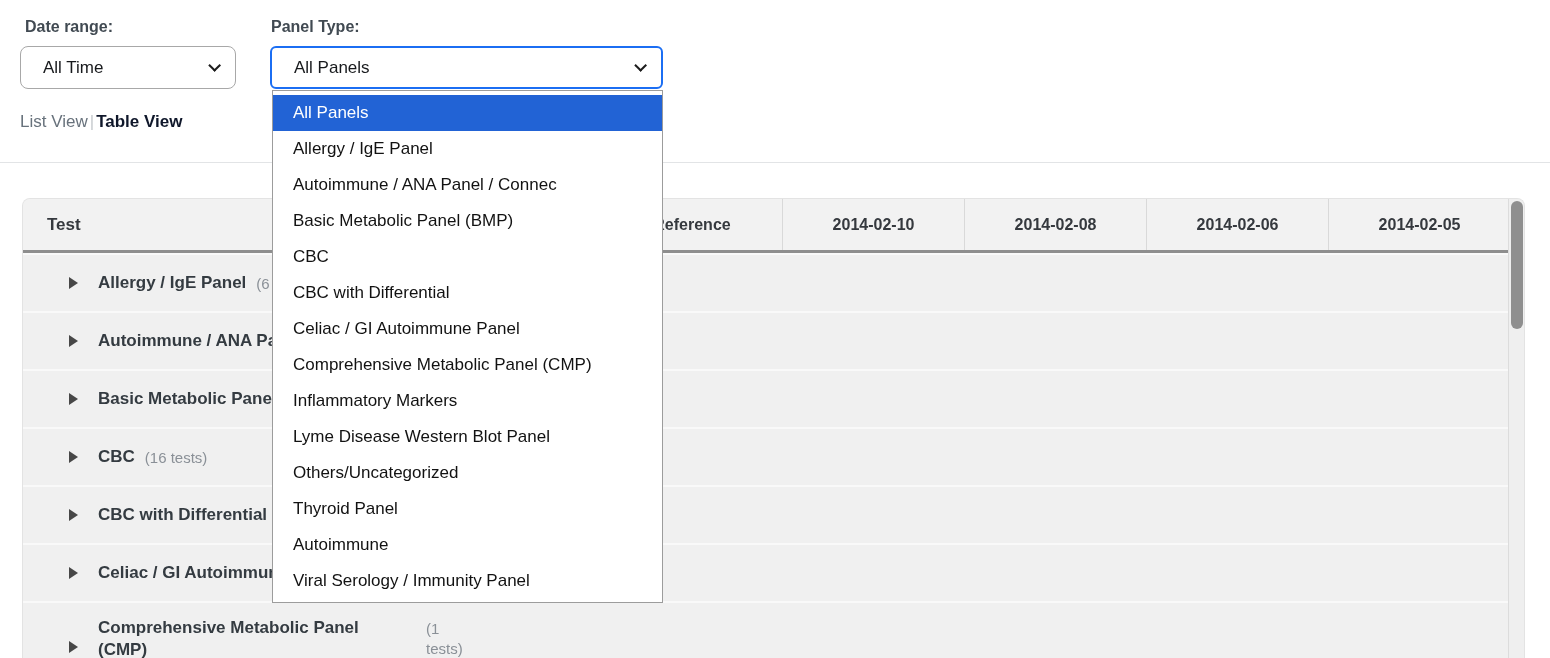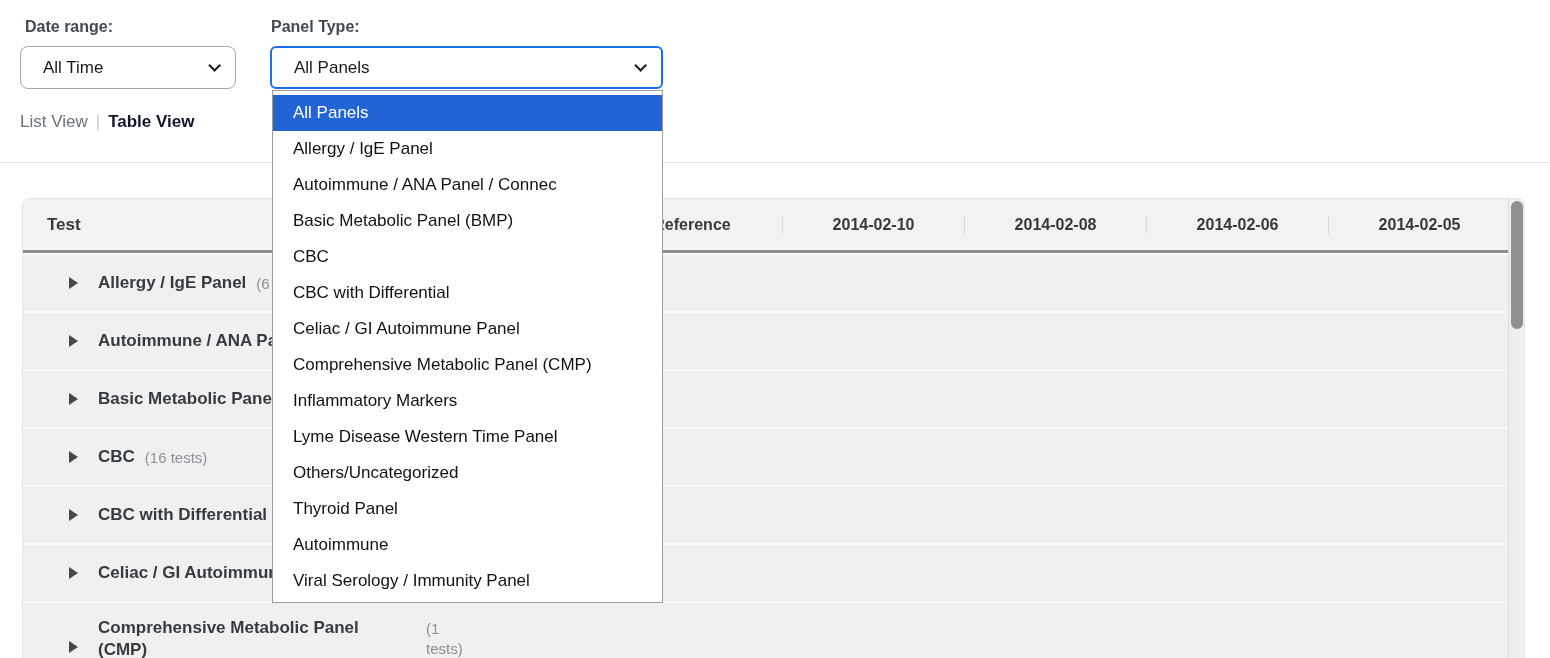--- a/index.html
+++ b/index.html
@@ -14,31 +14,31 @@
 
   .selectbox { position:absolute; top:46px; height:43px; background:#fff;
     border:1px solid #a8a8a8; border-radius:8px; display:flex; align-items:center;
     font-size:17px; color:#17191c; padding:0 18px 0 22px; cursor:pointer; }
   #date-select { left:20px; width:216px;border-radius:8px; }
   #panel-select { left:270px; width:393px; border:2px solid #1b6ef3; border-radius:6px; }
   .selectbox .chev { margin-left:auto; width:9px; height:9px; border-right:2px solid #1c1c1c;
     border-bottom:2px solid #1c1c1c; transform:rotate(45deg) translateY(-3px); }
 
   
-  .viewrow { position:absolute; left:20px; top:112px; font-size:17px; display:flex; gap:8px; align-items:center; }
+  .viewrow { position:absolute; left:20px; top:112px; font-size:17px; display:flex; gap:2px; align-items:center; }
   .view-gray { color:#68727c; cursor:pointer; }
   .view-sep { color:#c6cacd; }
   .view-blue { color:#0f172a; font-weight:700; cursor:pointer; }
 
   .divider { position:absolute; left:0; top:162px; width:1550px; height:1px; background:#e2e4e6; }
 
   
   .card { position:absolute; left:22px; top:198px; width:1503px; height:462px;
     border:1px solid #e3e3e3; border-bottom:none; border-radius:8px 8px 0 0; overflow:hidden; background:#f0f0f0; }
-  .thead { display:flex; height:54px; background:#f2f2f2; border-bottom:3px solid #8e8e8e; width:1487px;align-items:center; }
+  .thead { display:flex; height:54px; background:#f2f2f2; border-bottom:3px solid #8e8e8e; width:1487px; }
   .th { display:flex; align-items:center; justify-content:center; font-size:16px;
     font-weight:600; color:#35393e; border-left:1px solid #d9d9d9; }
   .th:first-child { border-left:none; justify-content:flex-start; padding-left:24px; font-size:17px; }
   .th-test { width:578px; } .th-ref { width:181px; } .th-date { width:182px; }
 
   .trow { position:relative; height:58px; background:#f0f0f0; width:1487px;
     display:flex; align-items:center; padding-left:46px; border-top:2px solid #f9f9f9; cursor:pointer; }
   .trow:first-of-type { border-top:none; height:57px; }
   .arrow { width:0; height:0; border-left:9px solid #474747; border-top:6px solid transparent;
     border-bottom:6px solid transparent; margin-right:20px; flex:none; }
@@ -139,18 +139,18 @@
 <div class="dropdown">
   <div class="opt selected">All Panels</div>
   <div class="opt">Allergy / IgE Panel</div>
   <div class="opt">Autoimmune / ANA Panel / Connec</div>
   <div class="opt">Basic Metabolic Panel (BMP)</div>
   <div class="opt">CBC</div>
   <div class="opt">CBC with Differential</div>
   <div class="opt">Celiac / GI Autoimmune Panel</div>
   <div class="opt">Comprehensive Metabolic Panel (CMP)</div>
   <div class="opt">Inflammatory Markers</div>
-  <div class="opt">Lyme Disease Western Time Panel</div>
+  <div class="opt">Lyme Disease Western Blot Panel</div>
   <div class="opt">Others/Uncategorized</div>
   <div class="opt">Thyroid Panel</div>
   <div class="opt">Autoimmune</div>
   <div class="opt">Viral Serology / Immunity Panel</div>
 </div>
 
 </body></html>

